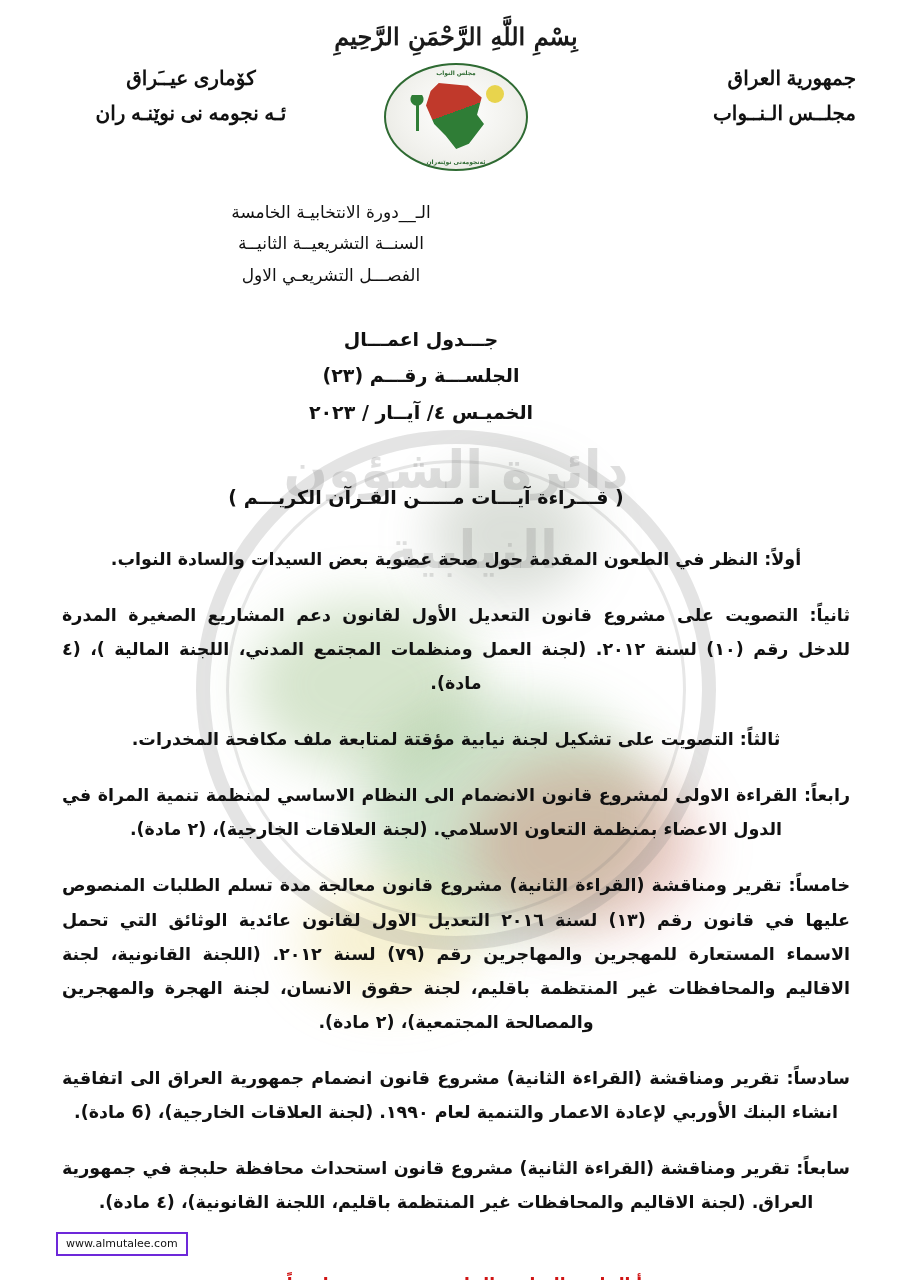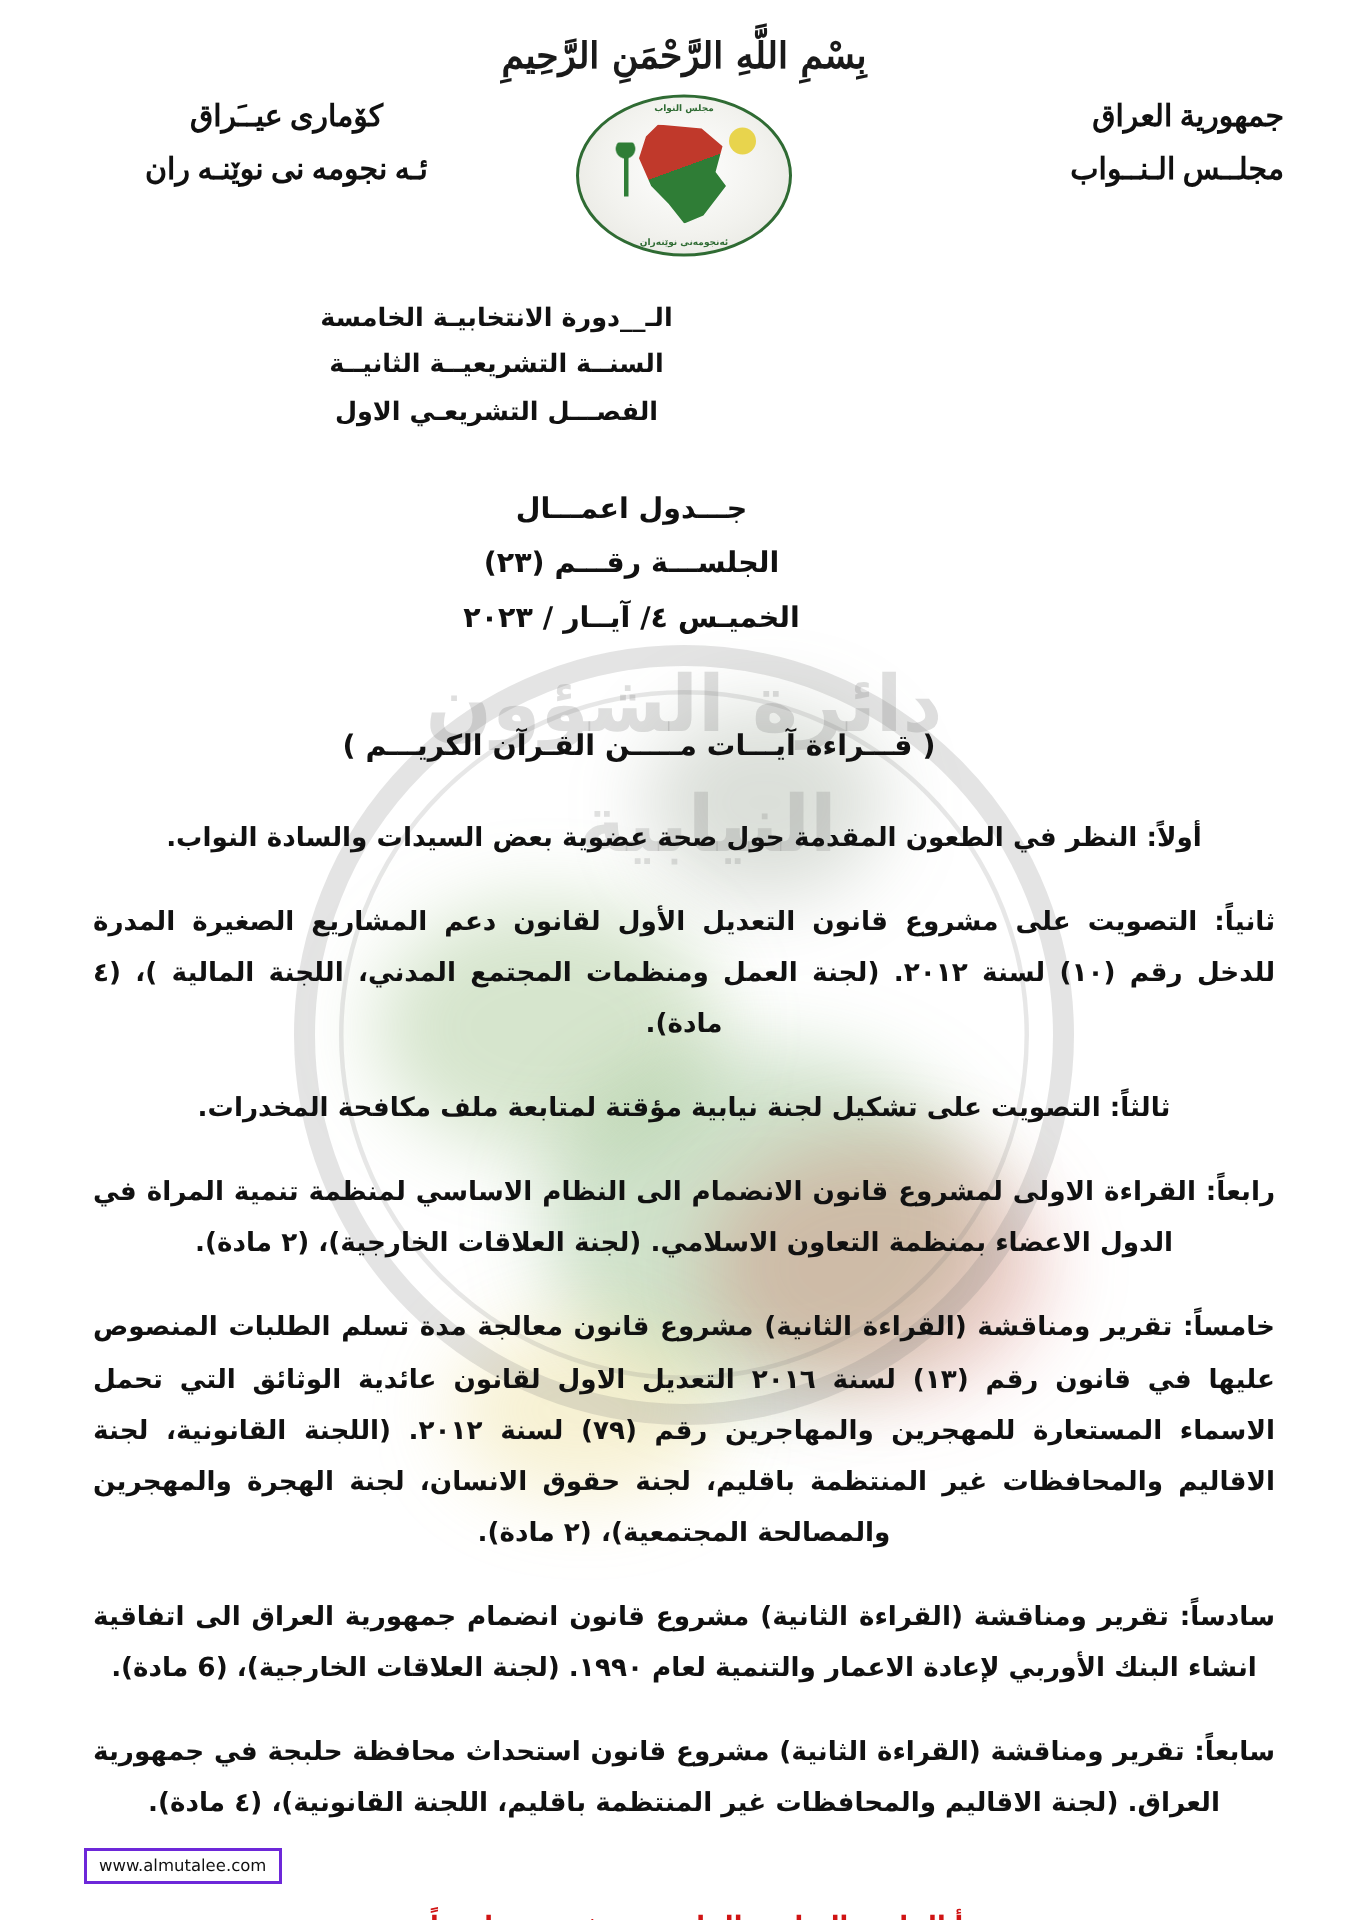--- a/index.html
+++ b/index.html
@@ -100,21 +100,21 @@
 
   
   .header-row {
     display: flex;
     align-items: flex-start;
     justify-content: space-between;
     margin-top: 10px;
   }
   .header-side {
     width: 270px;
-    font-family: Liberation Serif, serif;
+    font-family: Liberation Sans, sans-serif;
     font-weight: bold;
     font-size: 20px;
     line-height: 1.75;
     color: #111;
   }
   .header-side.right { text-align: right; }
   .header-side.left  { text-align: center; }
 
   
   .emblem-wrap {
@@ -174,21 +174,21 @@
     height: 18px;
     border-radius: 50%;
     background: #e8d44d;
   }
 
   
   .meta-block {
     margin-top: 26px;
     text-align: center;
     font-family: "DejaVu Sans", sans-serif;
-    font-weight: bold;
+    font-weight: normal;
     font-size: 17px;
     line-height: 1.85;
     color: #111;
     padding-right: 250px;
   }
   .agenda-block {
     margin-top: 30px;
     text-align: center;
     font-family: "DejaVu Sans", sans-serif;
     font-weight: bold;

